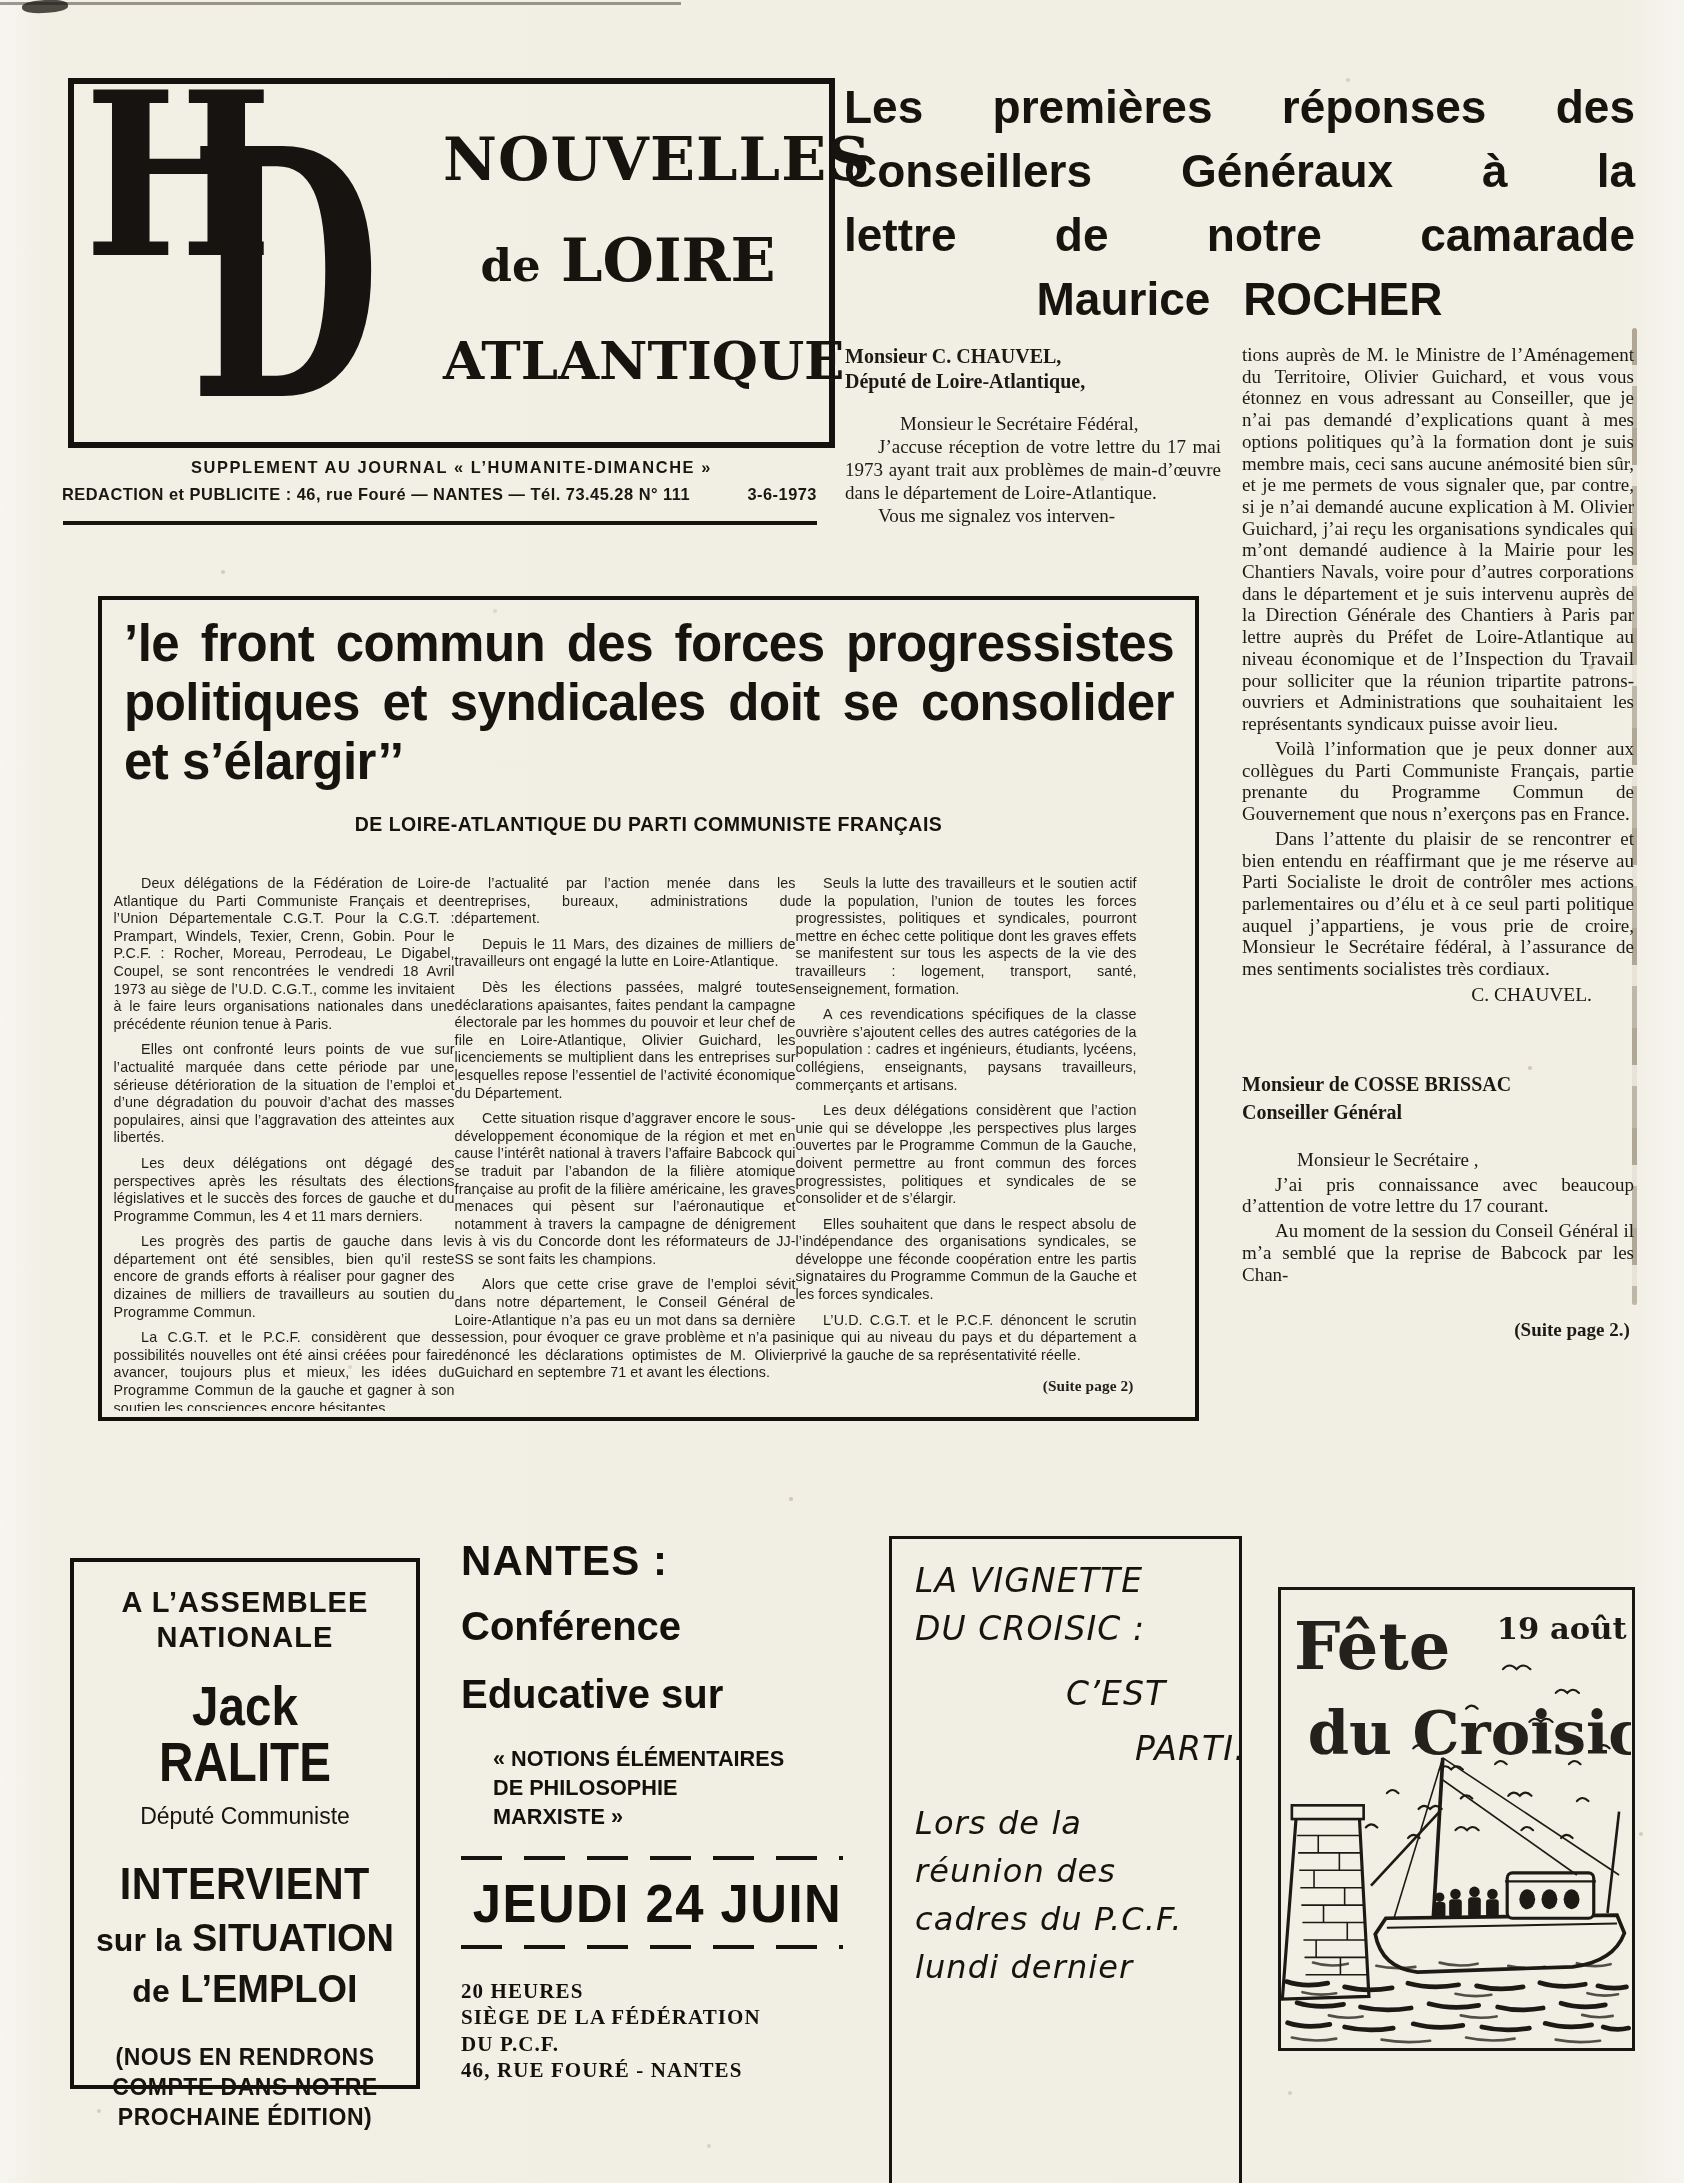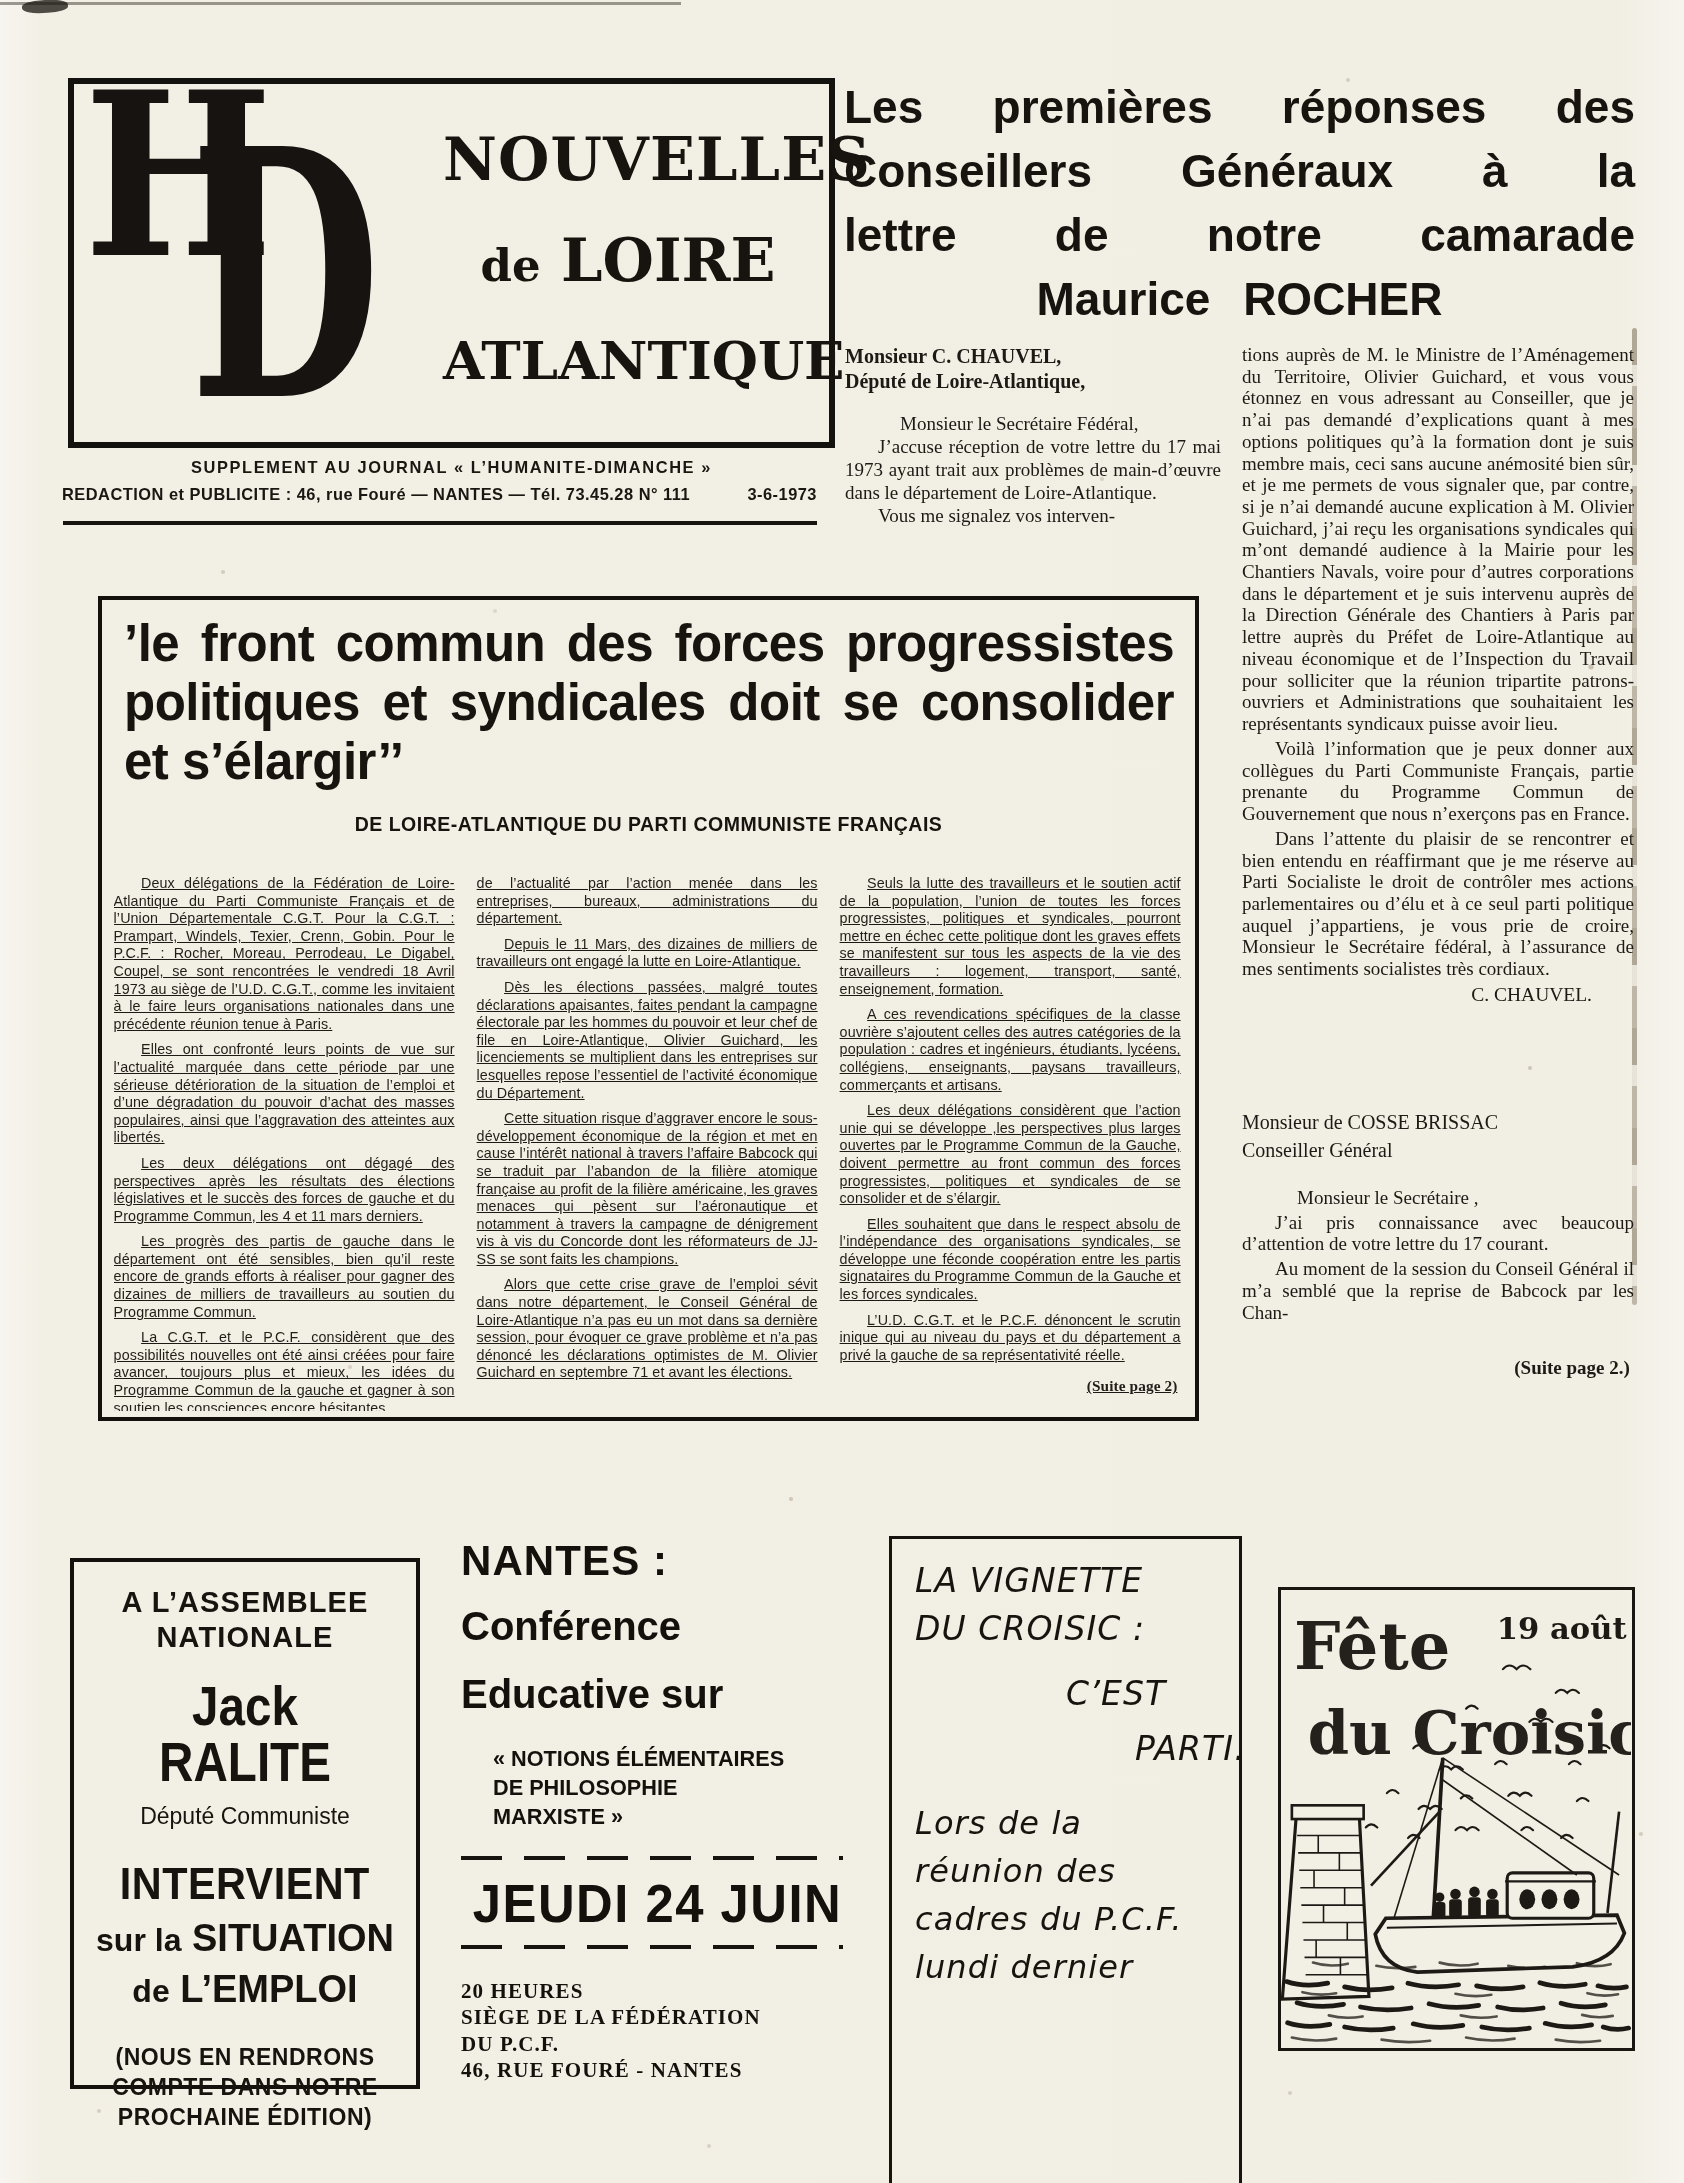--- a/index.html
+++ b/index.html
@@ -28,30 +28,30 @@
   .hl{height:64px;line-height:64px;text-align:justify;text-align-last:justify;}
   .hl-c{height:64px;line-height:64px;text-align:center;text-align-last:center;word-spacing:20px;}
   #lead-left{left:845px;top:344px;width:376px;font-family:"Liberation Serif",serif;font-size:19px;line-height:23px;text-align:justify;}
   #lead-left .addr{font-weight:700;font-size:20px;line-height:25px;text-align:left;}
   #lead-left p{margin:0;text-indent:33px;}
   #lead-left p.salut{margin-top:18px;text-indent:55px;}
   #lead-right{left:1242px;top:344px;width:392px;font-family:"Liberation Serif",serif;font-size:19px;line-height:21.7px;text-align:justify;}
   #lead-right p{margin:0 0 3.2px;text-indent:33px;}
   #lead-right p.cont{text-indent:0;}
   .sig{text-align:right;padding-right:42px;margin-top:4.2px;font-size:19.5px;}
-  .brissac{margin-top:102px;font-weight:400;font-size:20px;line-height:28.5px;text-align:left;}
+  .brissac{margin-top:64px;font-weight:700;font-size:20px;line-height:28.5px;text-align:left;}
   .suite-r{text-align:right;padding-right:4.2px;margin-top:34px;font-weight:700;}
 
   
   #decl-box{left:98px;top:596px;width:1101px;height:825px;border:4.8px solid #14110d;box-sizing:border-box;overflow:hidden;}
   .dhead{margin:13.7px 21px 0 22px;font:700 51px/59px "Liberation Sans",sans-serif;letter-spacing:-0.5px;color:#17130e;}
   .dh-l{text-align:justify;text-align-last:justify;height:59px;}
   .dh-last{text-align:left;}
   .dsub{margin-top:18px;text-align:center;font:700 19.5px/30px "Liberation Sans",sans-serif;letter-spacing:0.5px;color:#17130e;}
-  #dcols{position:absolute;left:11.6px;top:275px;right:11.6px;bottom:6.3px;display:flex;gap:22px;overflow:hidden;text-decoration:underline;}
+  #dcols{position:absolute;left:11.6px;top:275px;right:11.6px;bottom:6.3px;display:flex;overflow:hidden;}
   .dcol{width:341px;font-family:"Liberation Sans",sans-serif;font-size:14.3px;line-height:17.6px;text-align:justify;letter-spacing:0.1px;color:#211d18;}
   .dcol p{margin:0 0 8px;text-indent:27.5px;}
   .dcol p.cont{text-indent:0;}
   .dsuite{text-align:right;font:700 15.3px "Liberation Serif",serif;margin-top:13px;padding-right:3.2px;}
 
   
   #ad-ralite{left:70px;top:1558px;width:350px;height:531px;border:4.2px solid #14110d;box-sizing:border-box;text-align:center;color:#17130e;}
   .ar1{margin-top:23px;font:700 29px/35px "Liberation Sans",sans-serif;letter-spacing:1.1px;}
   .ar-name{margin-top:23px;font:700 56px/1 "Liberation Sans",sans-serif;}
   .ar-name span{display:inline-block;transform:scaleX(.85);}

